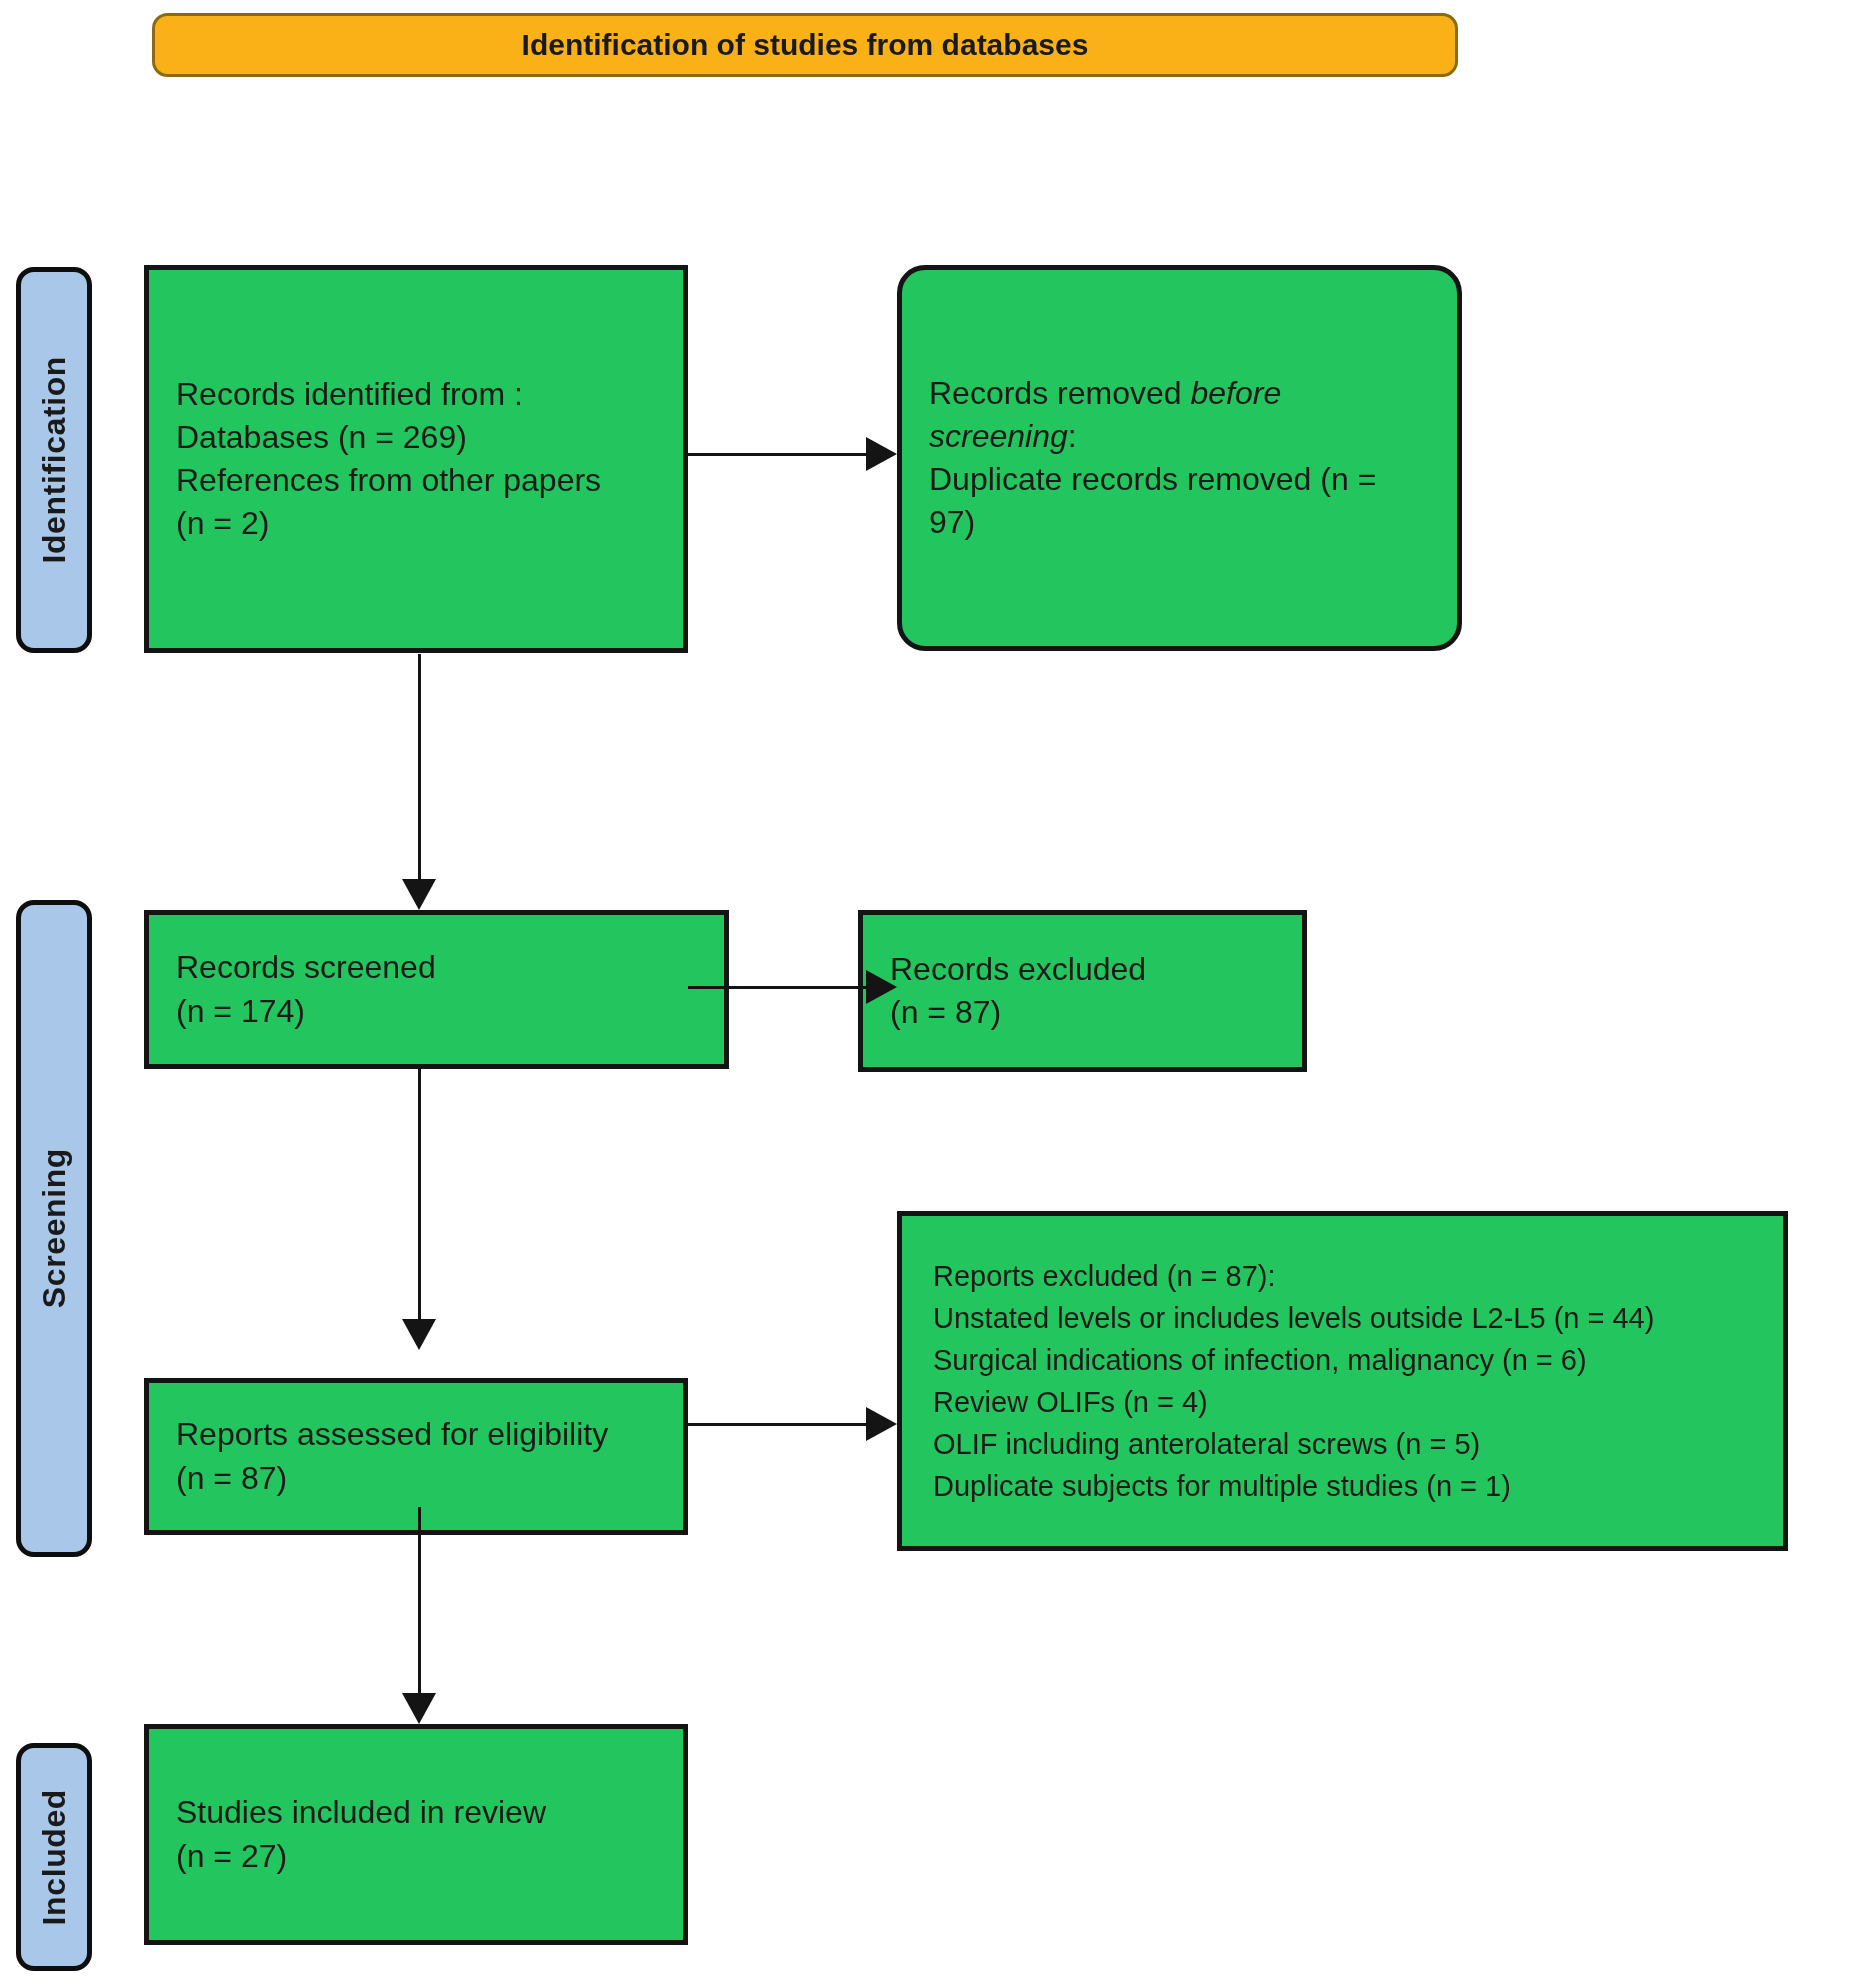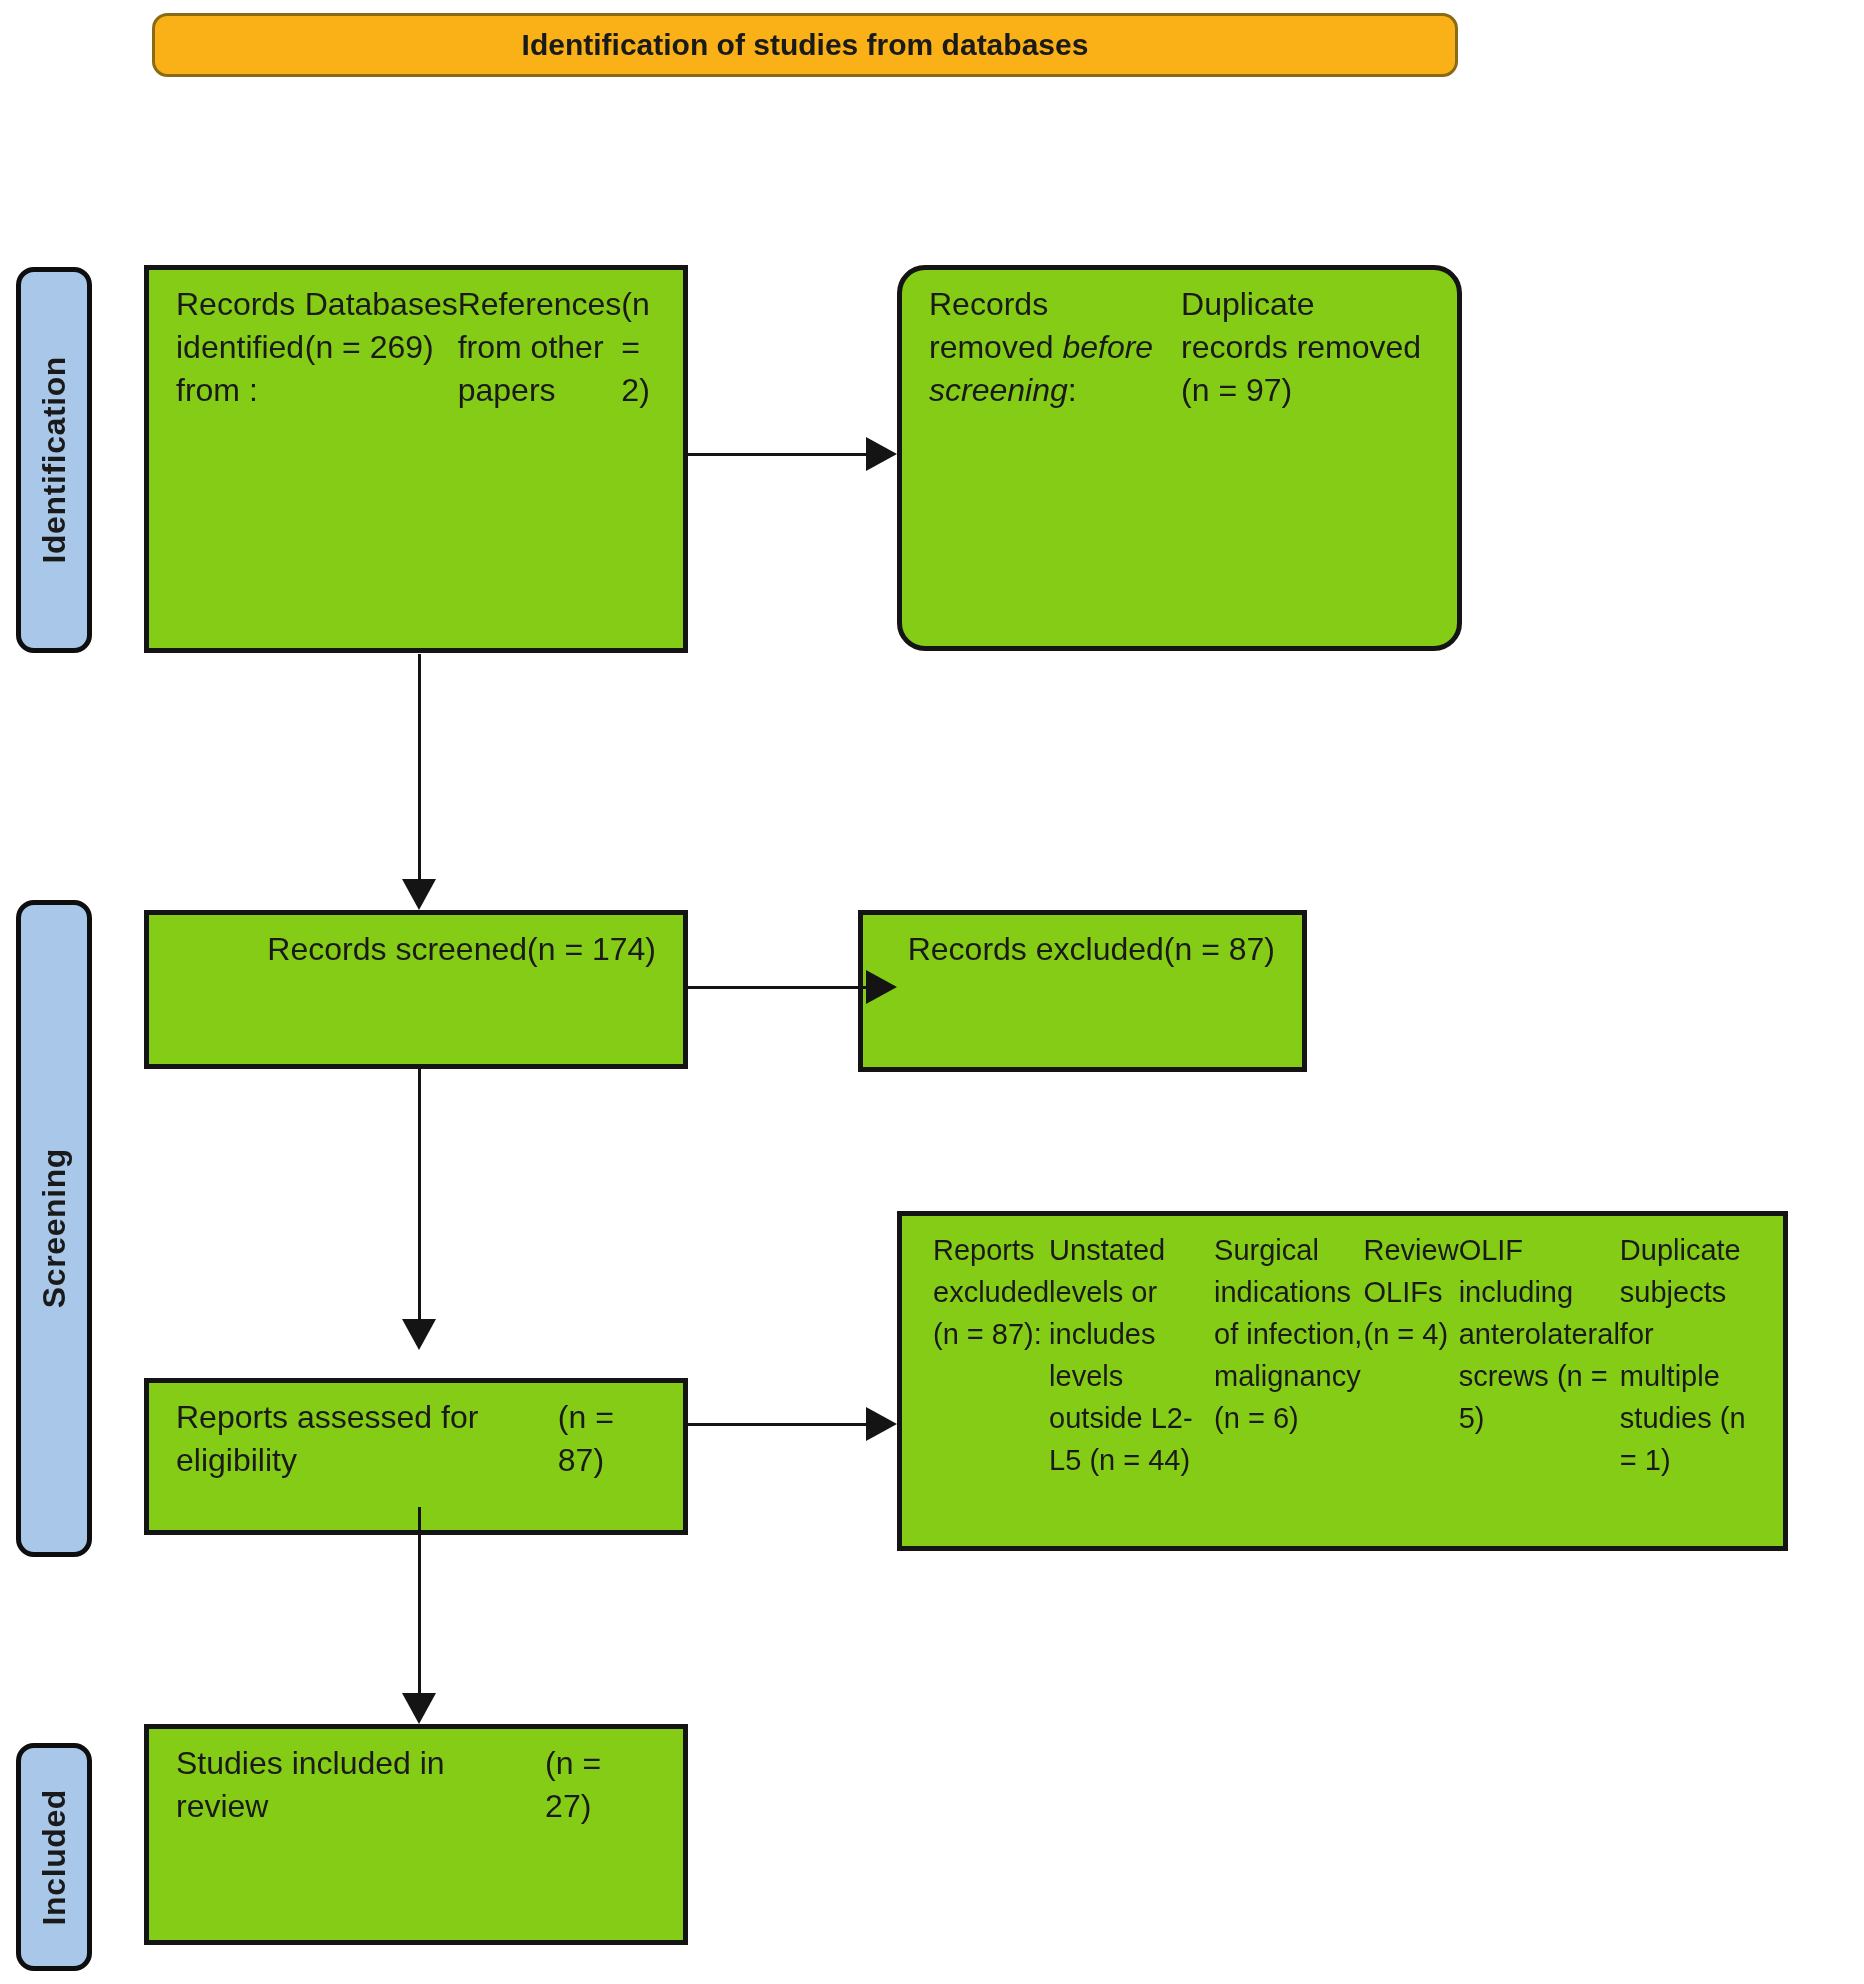--- a/index.html
+++ b/index.html
@@ -47,31 +47,31 @@
     font-size:32px;
     letter-spacing:0.6px;
     white-space:nowrap;
   }
   #stage-identification{ top:267px; height:386px; }
   #stage-screening{ top:900px; height:657px; }
   #stage-included{ top:1743px; height:228px; }
 
   .box{
     position:absolute;
-    background:#84cc16;
+    background:#22c55e;
     border:5.8px solid var(--box-border);
     box-sizing:border-box;
-    display:flex; flex-direction:row; justify-content:flex-end;
+    display:flex; flex-direction:column; justify-content:center;
     padding:13px 27px;
     font-size:32px;
     line-height:1.35;
   }
   #box-records-identified{ left:144px; top:265px;  width:544px;  height:388px; }
   #box-records-removed  { left:897px; top:265px;  width:565px;  height:386px;border-radius:28px; }
-  #box-records-screened { left:144px; top:910px;  width:544px;  height:159px; }
+  #box-records-screened { left:144px; top:910px;  width:585px;  height:159px; }
   #box-records-excluded { left:858px; top:910px; width:449px;  height:162px; }
   #box-reports-assessed { left:144px; top:1350px;  width:544px;  height:157px;margin-top:28px; }
   #box-reports-excluded { left:897px; top:1211px; width:891px; height:340px;
                           font-size:29px; line-height:1.45; padding:13px 31px; }
   #box-studies-included { left:144px; top:1724px;  width:544px;  height:221px; }
 
   .hline{ position:absolute; height:3.2px; background:var(--arrow-color); }
   .vline{ position:absolute; width:3.2px;  background:var(--arrow-color); }
   .head-right{
     position:absolute; width:0; height:0;

